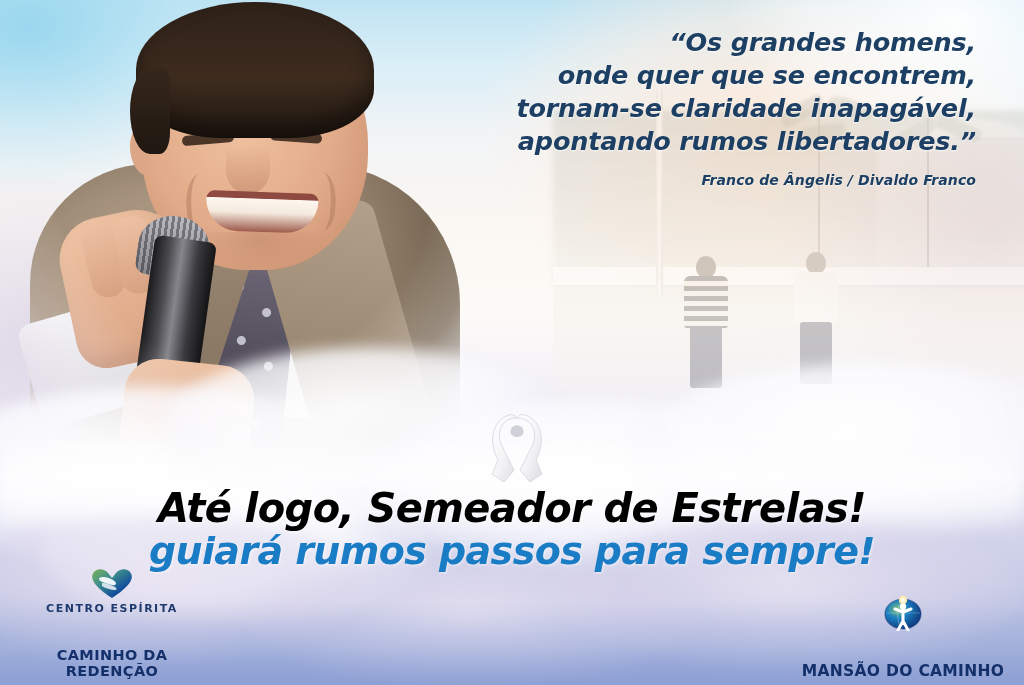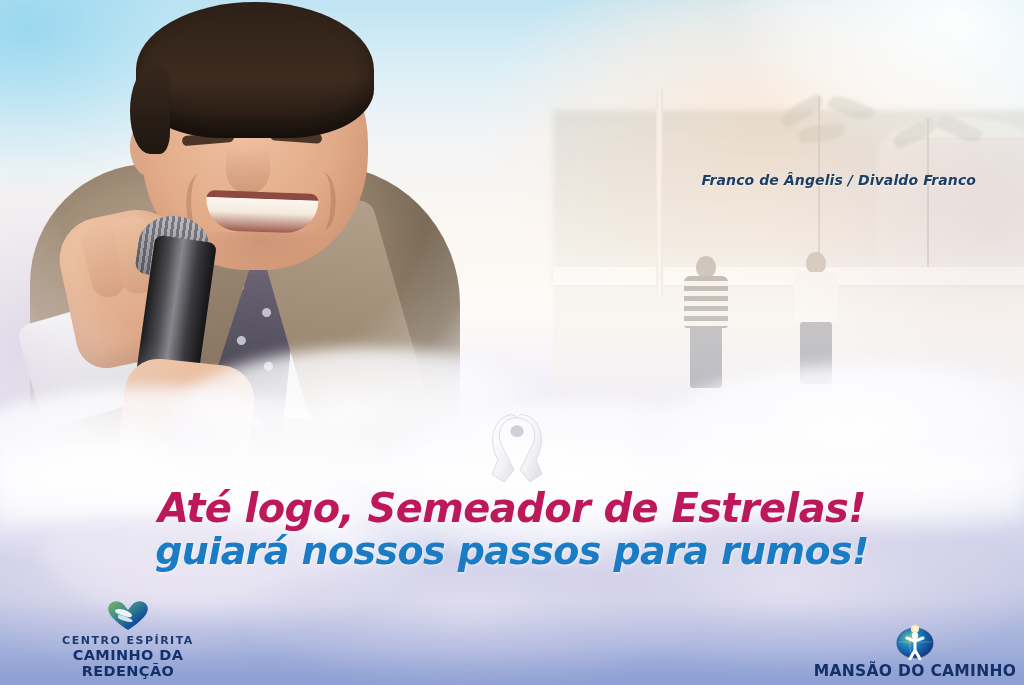--- a/index.html
+++ b/index.html
@@ -313,38 +313,38 @@
   .ribbon { position:absolute; left:484px; top:412px; width:66px; height:76px; }
 
   
   .headline {
     position:absolute; left:0; top:486px; width:100%;
     text-align:center;
     font-family:"DejaVu Sans", sans-serif;
     font-style:italic; font-weight:bold;
     letter-spacing:-.6px;
   }
-  .headline .l1 { font-size:40px; line-height:44px; color:#be185d;
+  .headline .l1 { font-size:40px; line-height:44px; color:#000000;
                   text-shadow:1px 1px 3px rgba(255,255,255,.6); }
   .headline .l2 { font-size:38px; line-height:42px; color:#2059b8;
                   text-shadow:1px 1px 3px rgba(255,255,255,.6); }
   .headline .l3 { font-size:38px; line-height:42px; color:#1a7cc4;
                   text-shadow:1px 1px 3px rgba(255,255,255,.6); }
 
   
-  .logo-left  { position:absolute; left:28px; bottom:6px; width:200px; text-align:center; }
-  .logo-right { position:absolute; right:4px; bottom:6px; width:210px; text-align:center; }
+  .logo-left  { position:absolute; left:12px; bottom:6px; width:200px; text-align:center; }
+  .logo-right { position:absolute; right:16px; bottom:6px; width:210px; text-align:center; }
   .logo-mark  { display:block; margin:0 auto 3px; }
   .logo-t1 {
     font-size:11px; font-weight:bold; color:#1e3a6e;
     letter-spacing:1.5px; line-height:13px;
   }
   .logo-t2 {
     font-size:14.5px; font-weight:bold; color:#14306b;
-    letter-spacing:.4px; line-height:16px;
+    letter-spacing:.4px; line-height:16px;margin-top:32px;
   }
   .logo-right .logo-t2 { font-size:15.5px; letter-spacing:.3px; }
 </style>
 </head>
 <body>
 
 <div id="poster">
 
   <div class="sky"></div>
   <div class="sky-warm"></div>
@@ -420,20 +420,26 @@
     <div class="cloud" style="left:36%;top:26%;width:44%;height:44%;"></div>
     <div class="cloud" style="left:62%;top:16%;width:46%;height:46%;"></div>
     <div class="cloud" style="left:4%;top:46%;width:38%;height:38%;"></div>
     <div class="cloud lav" style="left:-6%;top:54%;width:42%;height:40%;"></div>
     <div class="cloud lav" style="left:54%;top:56%;width:46%;height:40%;"></div>
     <div class="cloud lav" style="left:24%;top:66%;width:44%;height:34%;"></div>
     <div class="haze-mid"></div>
     <div class="bottom-tint"></div>
   </div>
 
+  <div class="quote">
+    <div>“Os grandes homens,</div>
+    <div>onde quer que se encontrem,</div>
+    <div>tornam-se claridade inapagável,</div>
+    <div>apontando rumos libertadores.”</div>
+  </div>
   <div class="attrib">Franco de Ângelis / Divaldo Franco</div>
 
   <div class="ribbon">
     <svg viewBox="0 0 66 76" width="66" height="76" aria-hidden="true">
       <defs>
         <linearGradient id="rg" x1="0" y1="0" x2="1" y2="1">
           <stop offset="0%" stop-color="#ffffff"></stop>
           <stop offset="55%" stop-color="#f4f4f6"></stop>
           <stop offset="100%" stop-color="#dcdce2"></stop>
         </linearGradient>
@@ -443,21 +449,21 @@
                  C4 30 8 8 25 3 C28 2 31 3 33 6 Z"></path>
         <path d="M33 6 C49 6 55 22 47 36 L36 58 L46 70 L58 62 L52 48
                  C62 30 58 8 41 3 C38 2 35 3 33 6 Z"></path>
       </g>
       <path d="M27 17 C30 12 36 12 39 17 C41 21 38 25 33 25 C28 25 25 21 27 17 Z" fill="#b9b9c4" opacity=".65"></path>
     </svg>
   </div>
 
   <div class="headline">
     <div class="l1">Até logo, Semeador de Estrelas!</div>
-    <div class="l3">guiará nossos passos para rumos!</div>
+    <div class="l3">guiará rumos passos para sempre!</div>
   </div>
 
   <div class="logo-left">
     <svg class="logo-mark" width="46" height="32" viewBox="0 0 46 32" aria-hidden="true">
       <defs>
         <linearGradient id="hg" x1="0" y1="0" x2="1" y2="1">
           <stop offset="0%" stop-color="#7fb45a"></stop>
           <stop offset="35%" stop-color="#3e8f8c"></stop>
           <stop offset="70%" stop-color="#14519c"></stop>
           <stop offset="100%" stop-color="#0d3a78"></stop>

